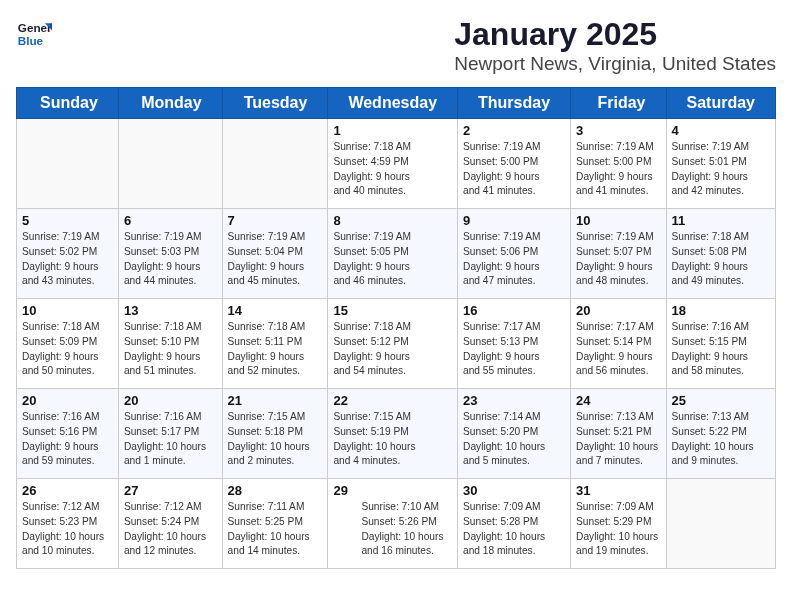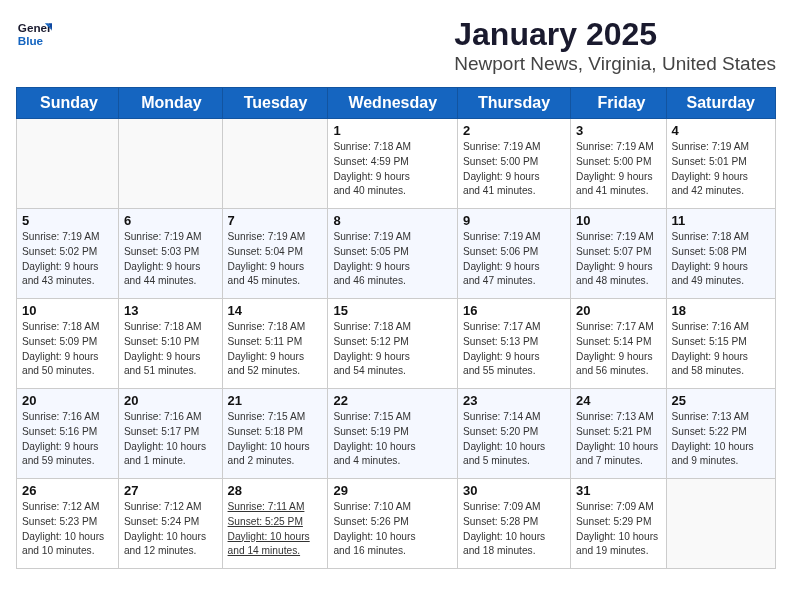--- a/index.html
+++ b/index.html
@@ -309,28 +309,28 @@
         </td>
         <td>
           <div class="day-number">27</div>
           <div class="day-detail" style="white-space: pre-line;">Sunrise: 7:12 AM
 Sunset: 5:24 PM
 Daylight: 10 hours
 and 12 minutes.</div>
         </td>
         <td>
           <div class="day-number">28</div>
-          <div class="day-detail" style="white-space: pre-line; text-decoration: underline;">Sunrise: 7:11 AM
+          <div class="day-detail" style="white-space: pre-line;">Sunrise: 7:11 AM
 Sunset: 5:25 PM
 Daylight: 10 hours
 and 14 minutes.</div>
         </td>
         <td>
           <div class="day-number">29</div>
-          <div class="day-detail" style="white-space: pre-line;">Sunrise: 7:10 AM
+          <div class="day-detail" style="white-space: pre-line; margin-left: 28px;">Sunrise: 7:10 AM
 Sunset: 5:26 PM
 Daylight: 10 hours
 and 16 minutes.</div>
         </td>
         <td>
           <div class="day-number">30</div>
           <div class="day-detail" style="white-space: pre-line;">Sunrise: 7:09 AM
 Sunset: 5:28 PM
 Daylight: 10 hours
 and 18 minutes.</div>

